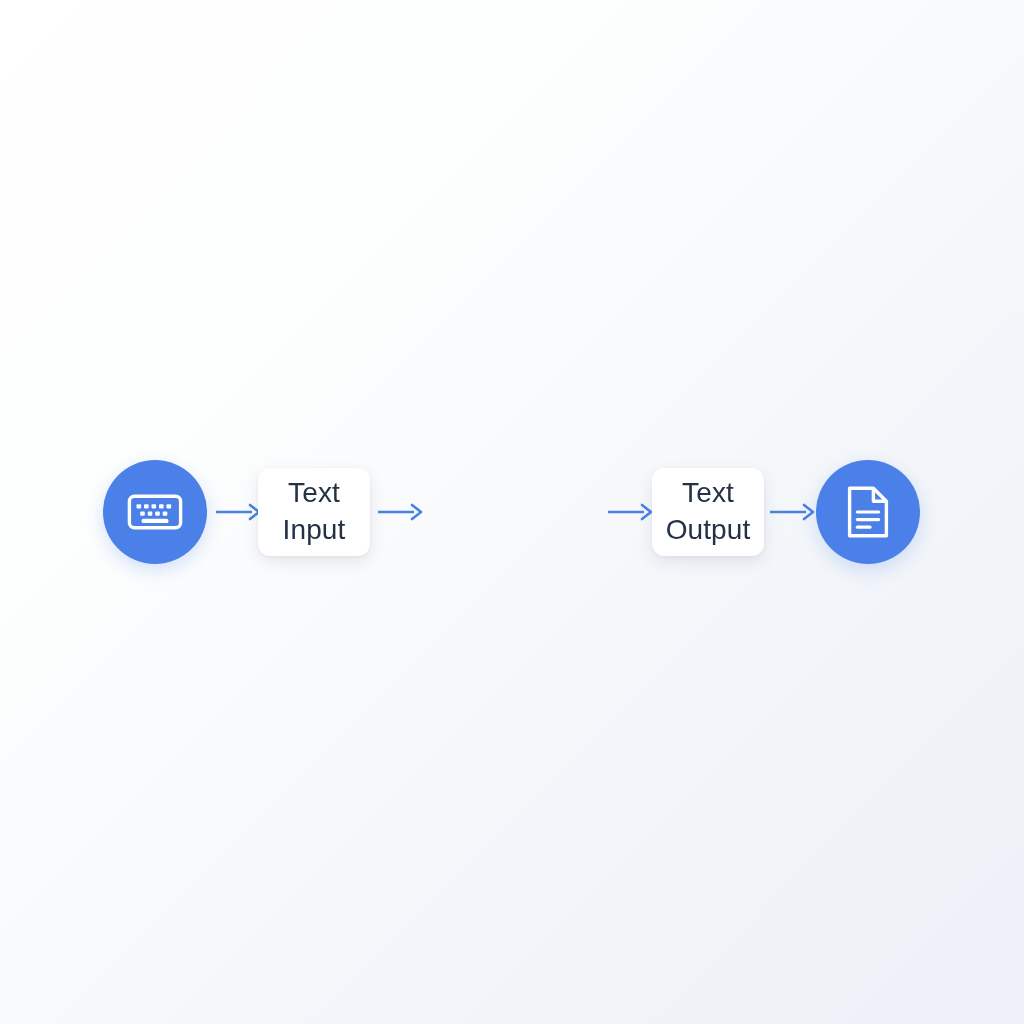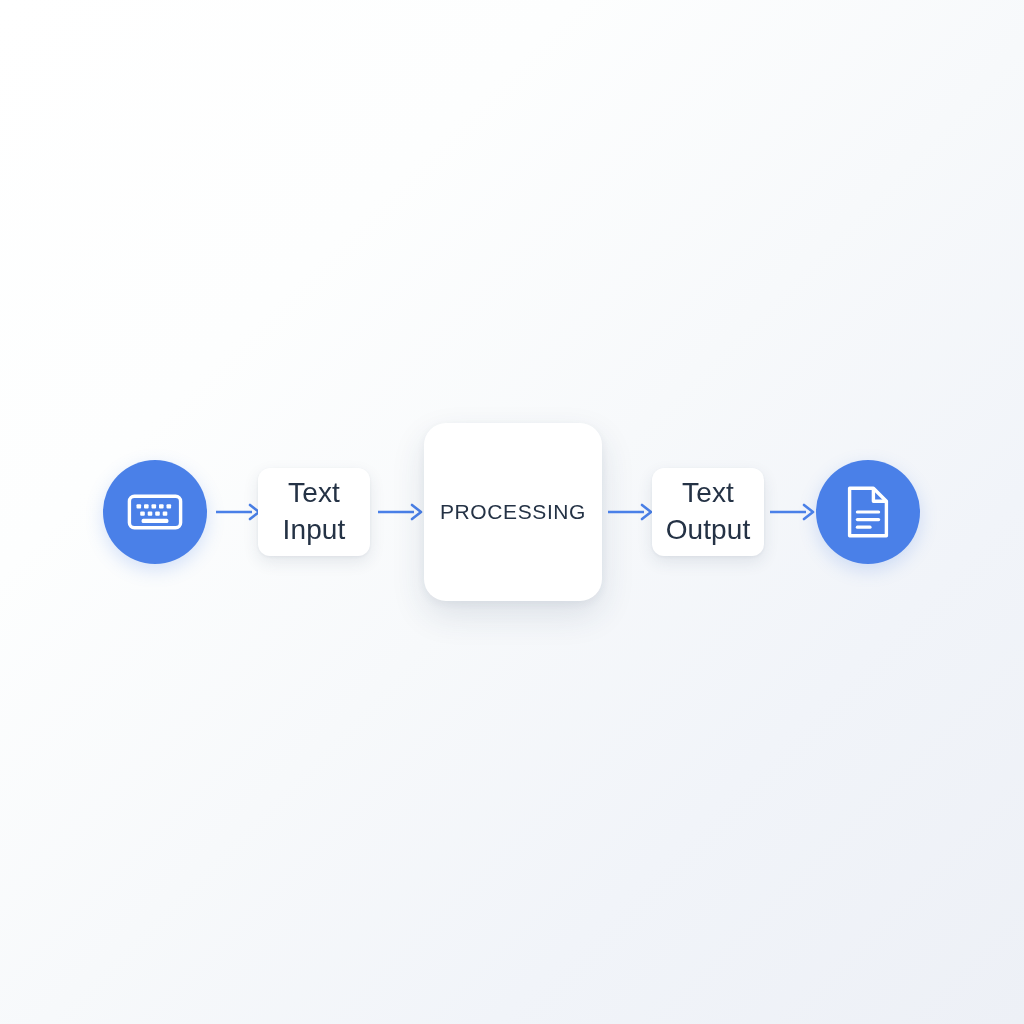--- a/index.html
+++ b/index.html
@@ -142,23 +142,20 @@
 Input</span>
     </div>
 
     <div class="arrow" style="left:378px; width:46px;">
       <svg width="46" height="24" viewBox="0 0 46 24">
         <path d="M0 12 H36" stroke="#4a80e8" stroke-width="2.4" fill="none"></path>
         <path d="M34 5 L43 12 L34 19" stroke="#4a80e8" stroke-width="2.6" fill="none" stroke-linecap="round" stroke-linejoin="round"></path>
       </svg>
     </div>
 
-    <div class="node card card-large" style="left:424px; top:423px;">
-      <span class="label">PROCESSING</span>
-    </div>
 
     <div class="arrow" style="left:608px; width:46px;">
       <svg width="46" height="24" viewBox="0 0 46 24">
         <path d="M0 12 H36" stroke="#4a80e8" stroke-width="2.4" fill="none"></path>
         <path d="M34 5 L43 12 L34 19" stroke="#4a80e8" stroke-width="2.6" fill="none" stroke-linecap="round" stroke-linejoin="round"></path>
       </svg>
     </div>
 
     <div class="node card card-small" style="left:652px; top:468px;">
       <span class="label">Text

